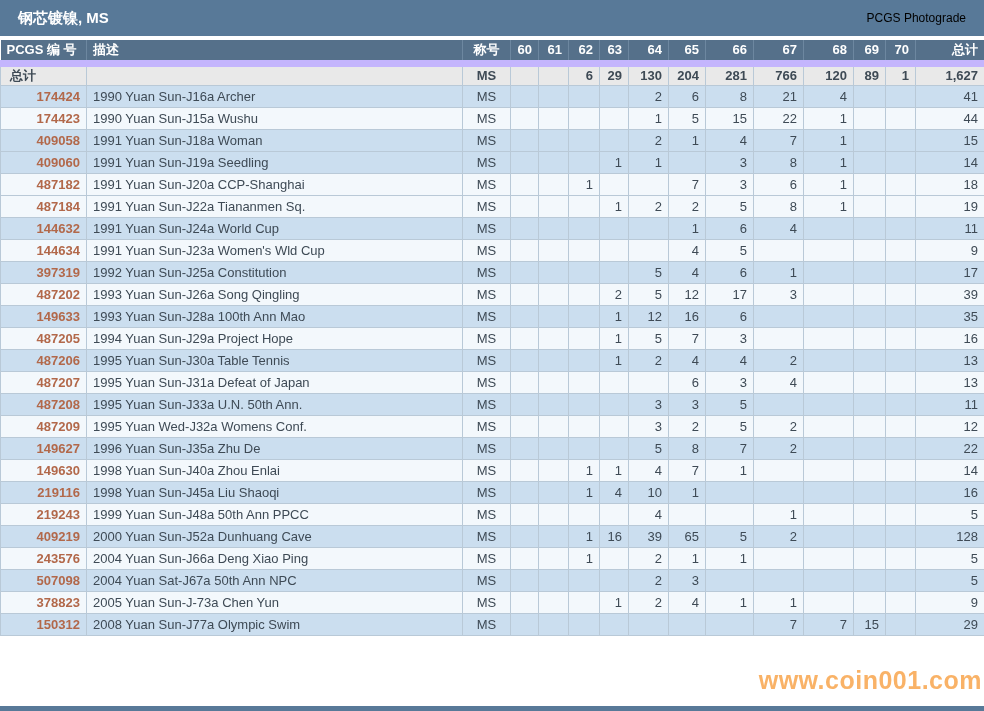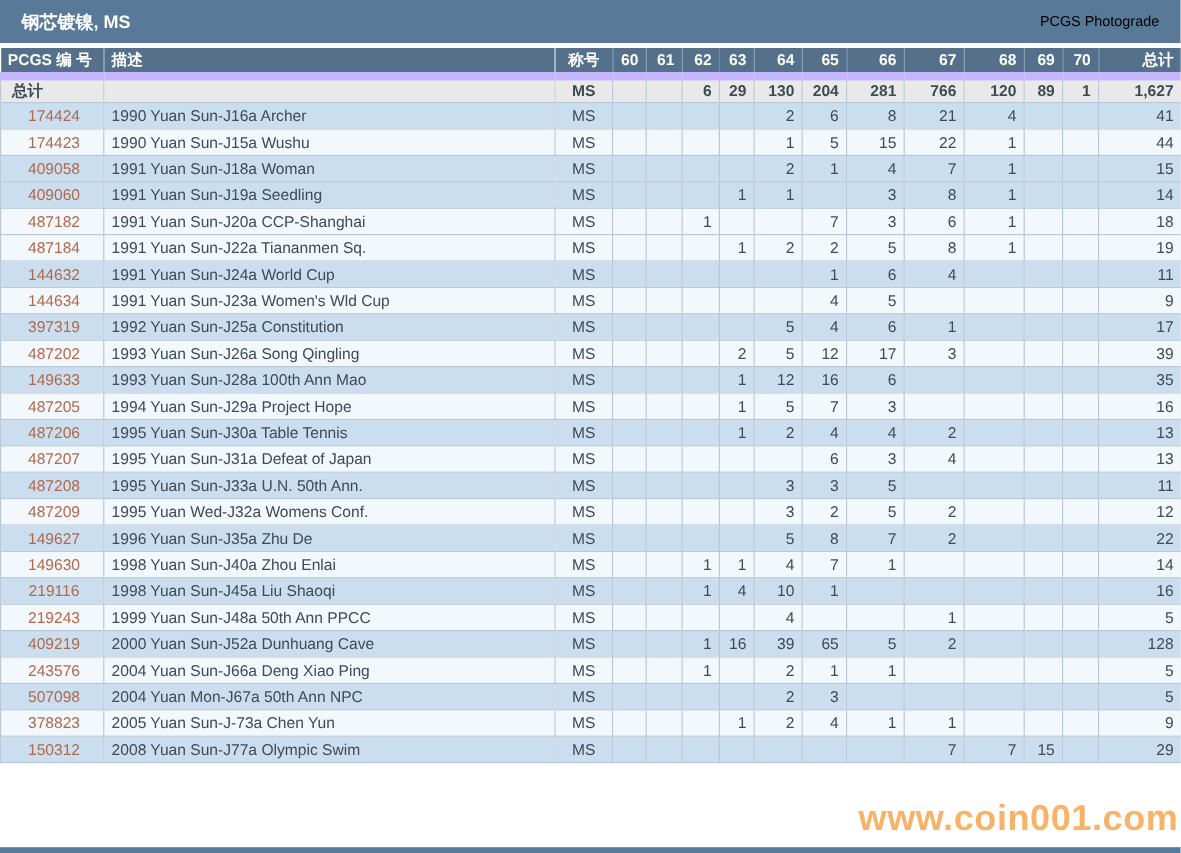--- a/index.html
+++ b/index.html
@@ -34,33 +34,33 @@
     border:1px solid #cdd4da; height:22px; padding:0 6px;
     box-sizing:border-box; white-space:nowrap; overflow:hidden;
   }
   table.pop td {
     border:1px solid #b9c9d7; height:22px; padding:0 6px;
     box-sizing:border-box; white-space:nowrap; overflow:hidden;
     color:#3e4a55;
   }
   tr.blue td { background:#cbdeef; }
   tr.white td { background:#f3f8fc; }
-  .cell-pcgs { text-align:center; color:#b2684a !important; padding-left:9px !important; }
+  .cell-pcgs { text-align:right; color:#b2684a !important; padding-left:9px !important;font-weight:bold; }
   .cell-desc { text-align:left; }
   .cell-desig { text-align:center; }
   .cell-num, .cell-total { text-align:right; }
   .t-label { text-align:left; padding-left:9px !important; }
   .t-desig { text-align:center; }
   .t-num, .t-total { text-align:right; }
   .bottombar {
     position:absolute; left:0; right:0; bottom:0; height:5px; background:#587998;
   }
   .watermark {
     position:absolute; top:666px; right:2px;
-    font-size:30px; font-weight:bold; color:#f8a246; opacity:0.82;
+    font-size:25px; font-weight:bold; color:#f8a246; opacity:0.82;
     letter-spacing:0.5px; pointer-events:none;
   }
 </style>
 </head>
 <body>
 
 <div class="page">
 
   <div class="titlebar">
     <span class="title">钢芯镀镍, MS</span>
@@ -493,21 +493,21 @@
           <td class="cell-num">1</td>
           <td class="cell-num">1</td>
           <td class="cell-num"></td>
           <td class="cell-num"></td>
           <td class="cell-num"></td>
           <td class="cell-num"></td>
           <td class="cell-total">5</td>
         </tr>
         <tr class="blue">
           <td class="cell-pcgs">507098</td>
-          <td class="cell-desc">2004 Yuan Mon-J67a 50th Ann NPC</td>
+          <td class="cell-desc">2004 Yuan Sat-J67a 50th Ann NPC</td>
           <td class="cell-desig">MS</td>
           <td class="cell-num"></td>
           <td class="cell-num"></td>
           <td class="cell-num"></td>
           <td class="cell-num"></td>
           <td class="cell-num">2</td>
           <td class="cell-num">3</td>
           <td class="cell-num"></td>
           <td class="cell-num"></td>
           <td class="cell-num"></td>

